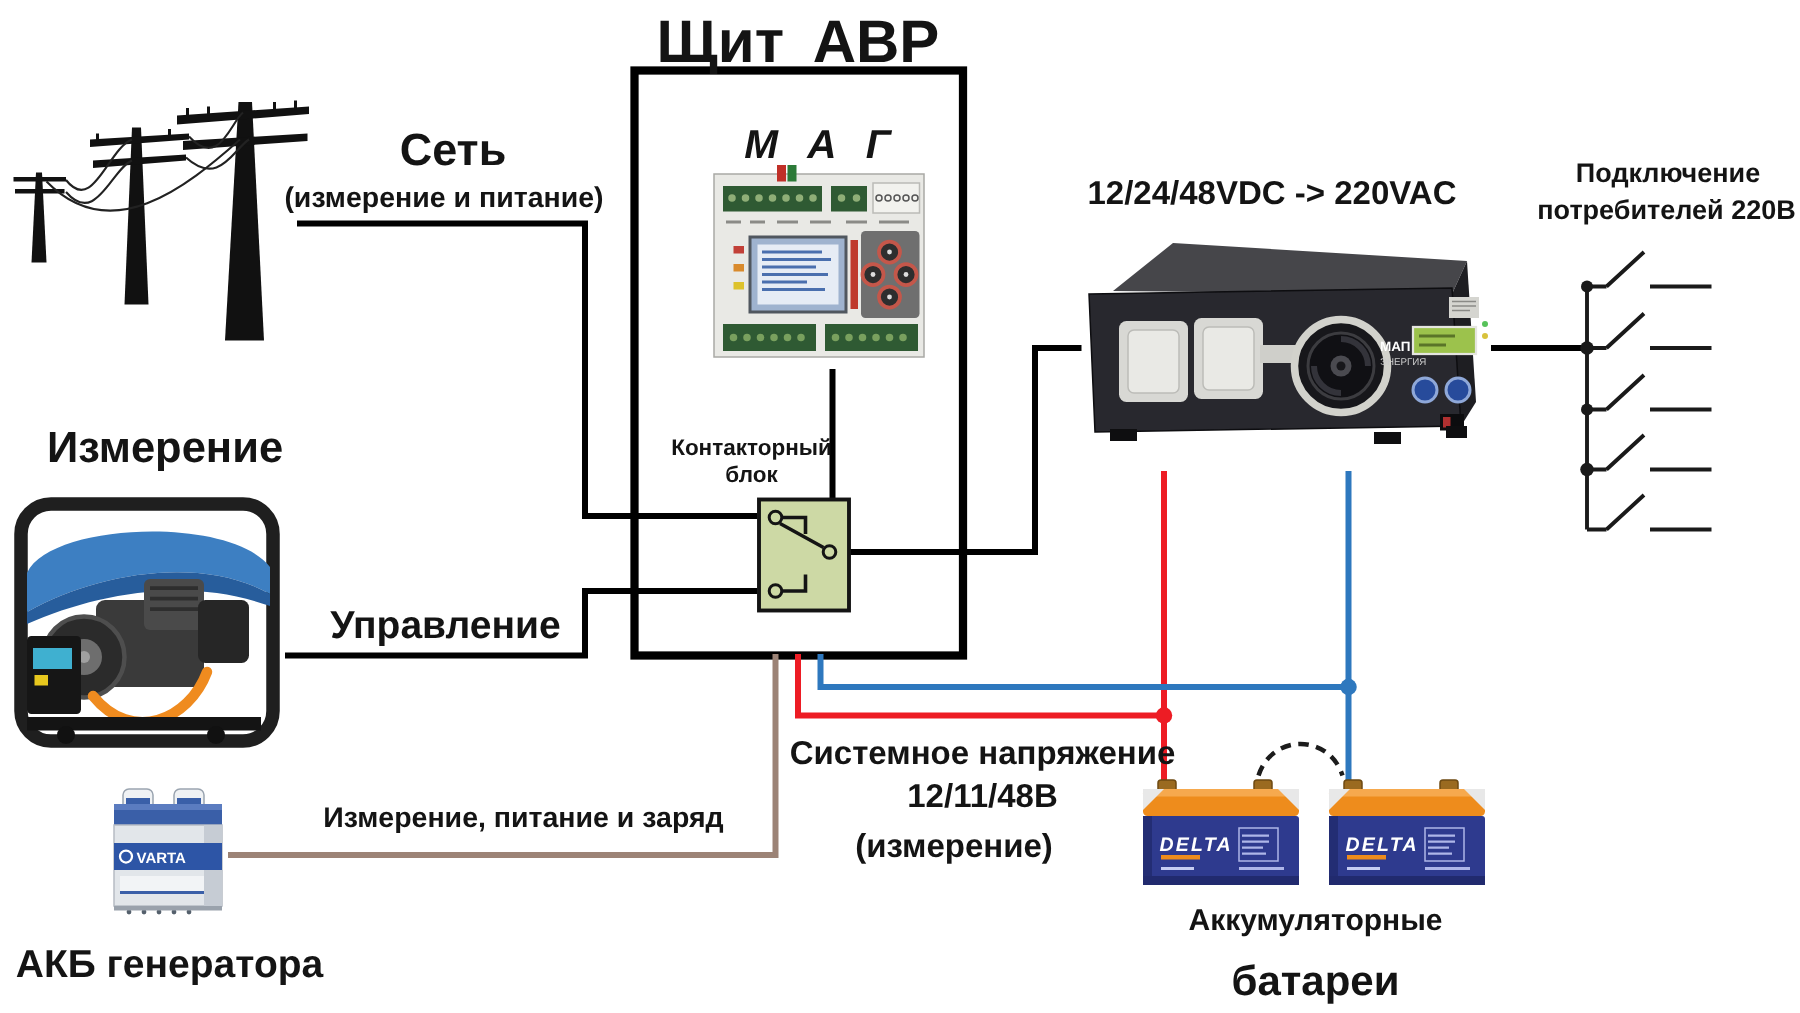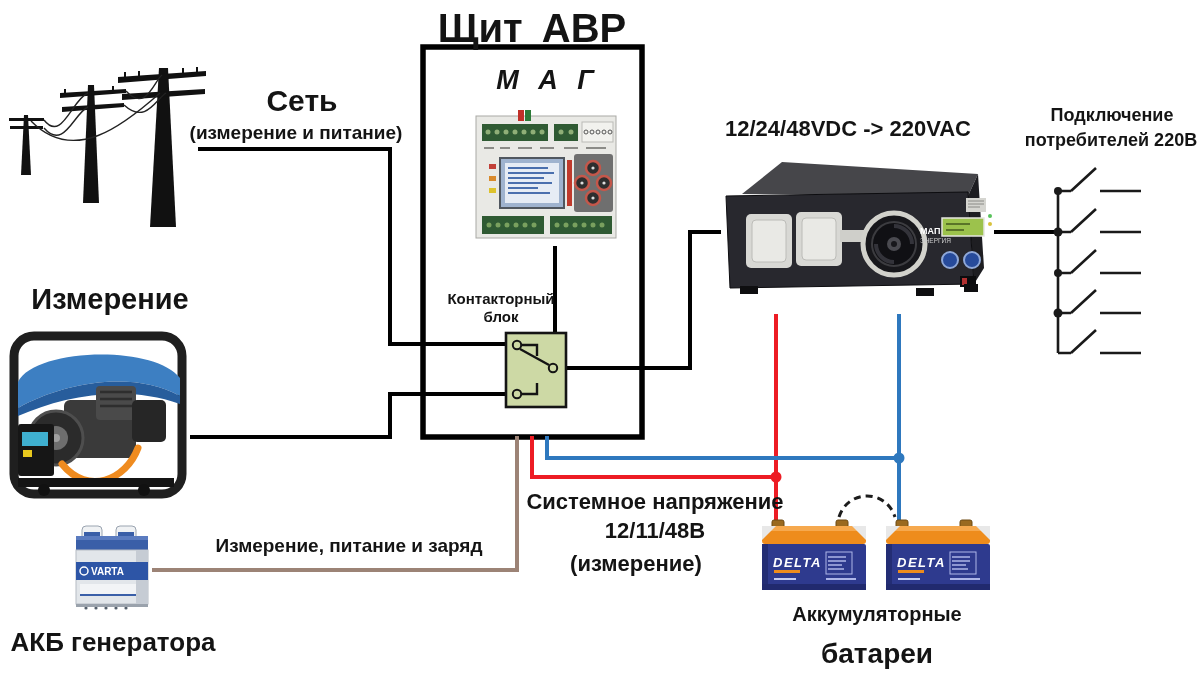--- a/index.html
+++ b/index.html
@@ -282,32 +282,33 @@
         <circle cx="24" cy="84" r="1.6"></circle>
         <circle cx="34" cy="84" r="1.6"></circle>
       <circle cx="44" cy="84" r="1.6"></circle>
         <circle cx="54" cy="84" r="1.6"></circle>
       </g>
     <rect x="4" y="80" width="72" height="3" fill="#9aa2ac"></rect>
   </svg>
 
   <div class="lbl" style="left:532px;top:6px;font-size:40px;word-spacing:8px">Щит АВР</div>
 
-  <div class="lbl italic" style="left:548px;top:66px;font-size:27px">М А Г</div>
+  <div class="lbl italic" style="left:548px;top:82px;font-size:27px">М А Г</div>
 
   <div class="lbl" style="left:302px;top:84px;font-size:30px">Сеть</div>
   <div class="lbl" style="left:296px;top:123px;font-size:19px">(измерение и питание)</div>
 
   <div class="lbl" style="left:848px;top:117px;font-size:22px">12/24/48VDC -&gt; 220VAC</div>
 
   <div class="lbl" style="left:1112px;top:106px;font-size:18px">Подключение</div>
   <div class="lbl" style="left:1111px;top:131px;font-size:18px">потребителей 220В</div>
 
   <div class="lbl" style="left:110px;top:284px;font-size:29px">Измерение</div>
 
+  <div class="lbl" style="left:297px;top:402px;font-size:26px">Управление</div>
 
   <div class="lbl" style="left:501px;top:291px;font-size:15px">Контакторный</div>
   <div class="lbl" style="left:501px;top:309px;font-size:15px">блок</div>
 
   <div class="lbl" style="left:349px;top:536px;font-size:19px">Измерение, питание и заряд</div>
 
   <div class="lbl" style="left:655px;top:490px;font-size:22px">Системное напряжение</div>
   <div class="lbl" style="left:655px;top:519px;font-size:22px">12/11/48В</div>
   <div class="lbl" style="left:636px;top:552px;font-size:22px">(измерение)</div>
 

